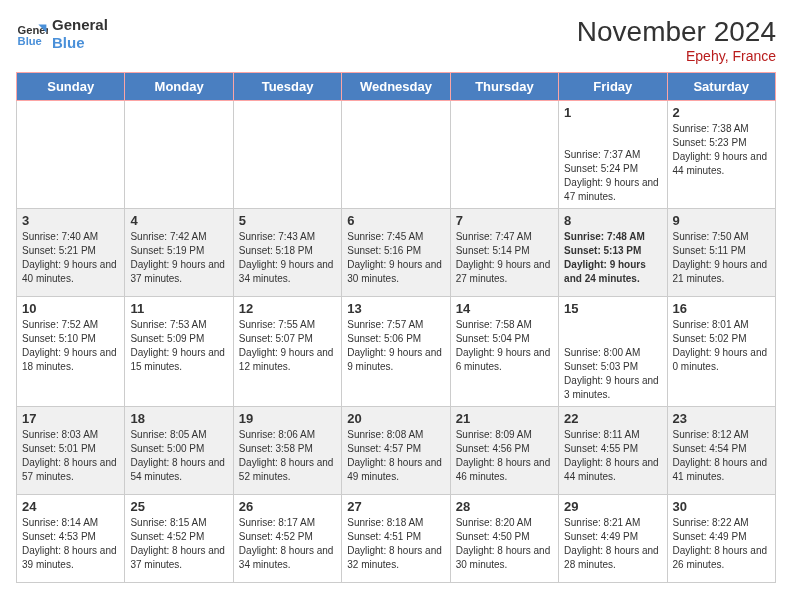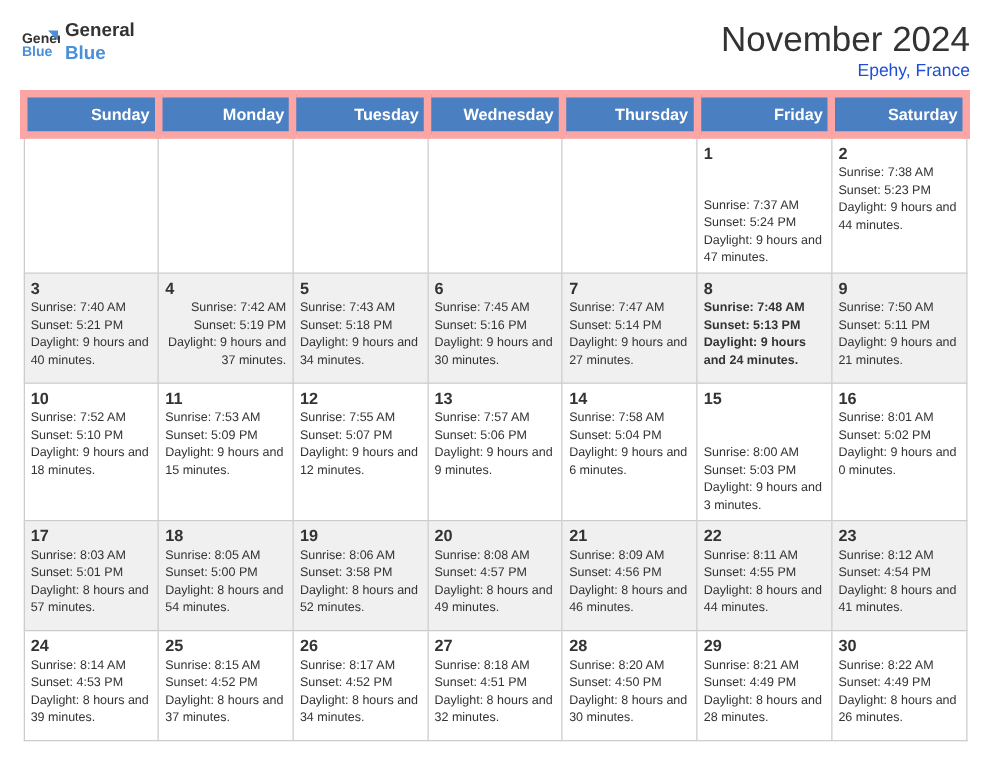--- a/index.html
+++ b/index.html
@@ -28,35 +28,35 @@
     .title-block {
       text-align: right;
     }
     .month-title {
       font-size: 28px;
       font-weight: normal;
       color: #333;
     }
     .location {
       font-size: 14px;
-      color: #1d4ed8;
+      color: #b91c1c;
     }
     table {
       width: 100%;
       border-collapse: collapse;
       table-layout: fixed;
     }
     thead tr th {
       background: #4a7fc1;
       color: #fff;
       font-size: 13px;
       font-weight: bold;
       padding: 6px 4px;
-      text-align: right;
-      border: 6px solid #fca5a5;
+      text-align: center;
+      border: 1px solid #fca5a5;
     }
     tbody tr td {
       vertical-align: top;
       border: 1px solid #ccc;
       padding: 4px 5px;
       font-size: 10.5px;
       color: #333;
       height: 88px;
       background: #fff;
     }
@@ -133,21 +133,21 @@
       </tr>
       <tr>
         <td>
           <span class="day-number">3</span>
           <div class="day-info" style="white-space: pre-line;">Sunrise: 7:40 AM
 Sunset: 5:21 PM
 Daylight: 9 hours and 40 minutes.</div>
         </td>
         <td>
           <span class="day-number">4</span>
-          <div class="day-info" style="white-space: pre-line; text-align: right;">Sunrise: 7:42 AM
+          <div class="day-info" style="white-space: pre-line;">Sunrise: 7:42 AM
 Sunset: 5:19 PM
 Daylight: 9 hours and 37 minutes.</div>
         </td>
         <td>
           <span class="day-number">5</span>
           <div class="day-info" style="white-space: pre-line;">Sunrise: 7:43 AM
 Sunset: 5:18 PM
 Daylight: 9 hours and 34 minutes.</div>
         </td>
         <td>

